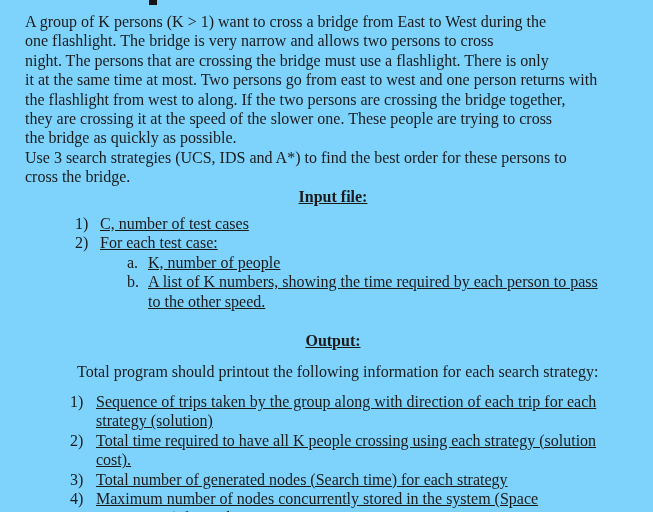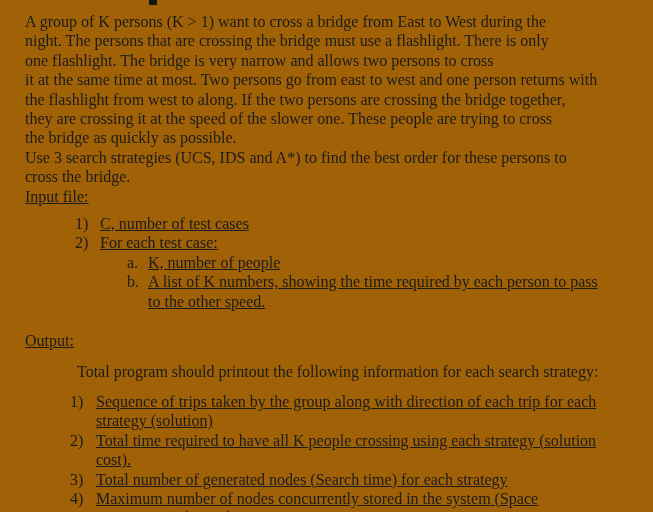--- a/index.html
+++ b/index.html
@@ -4,21 +4,21 @@
 <style>
   html, body {
     margin: 0;
     padding: 0;
     background: #ffffff;
   }
   .page {
     position: relative;
     width: 653px;
     height: 512px;
-    background: #a16207;
+    background: #7dd3fc;
     overflow: hidden;
     font-family: "Liberation Serif", serif;
     color: #1b1b1b;
   }
   .heading-fragment {
     position: absolute;
     left: 149px;
     top: 0;
     width: 8px;
     height: 5px;
@@ -29,21 +29,22 @@
     left: 25px;
     top: 12px;
     width: 616px;
     font-size: 16px;
     line-height: 19.4px;
   }
   .line {
     white-space: pre;
   }
   .section-heading {
-    font-weight: normal;
+    font-weight: bold;
+    text-align: center;
   }
   .section-heading .hd {
     text-decoration: underline;
   }
   .list {
     margin: 0;
     padding: 0;
   }
   .input-list {
     padding-left: 50px;
@@ -82,22 +83,22 @@
 <body>
 
 <div class="page">
 
   <div class="heading-fragment"></div>
 
   <div class="content">
 
     <div class="paragraph">
         <div class="line">A group of K persons (K &gt; 1) want to cross a bridge from East to West during the</div>
+        <div class="line">one flashlight. The bridge is very narrow and allows two persons to cross</div>
         <div class="line">night. The persons that are crossing the bridge must use a flashlight. There is only</div>
-        <div class="line">one flashlight. The bridge is very narrow and allows two persons to cross</div>
         <div class="line">it at the same time at most. Two persons go from east to west and one person returns with</div>
         <div class="line">the flashlight from west to along. If the two persons are crossing the bridge together,</div>
         <div class="line">they are crossing it at the speed of the slower one. These people are trying to cross</div>
         <div class="line">the bridge as quickly as possible.</div>
         <div class="line">Use 3 search strategies (UCS, IDS and A*) to find the best order for these persons to</div>
         <div class="line">cross the bridge.</div>
       </div>
 
     <div class="section-heading">
       <span class="hd">Input file:</span>

